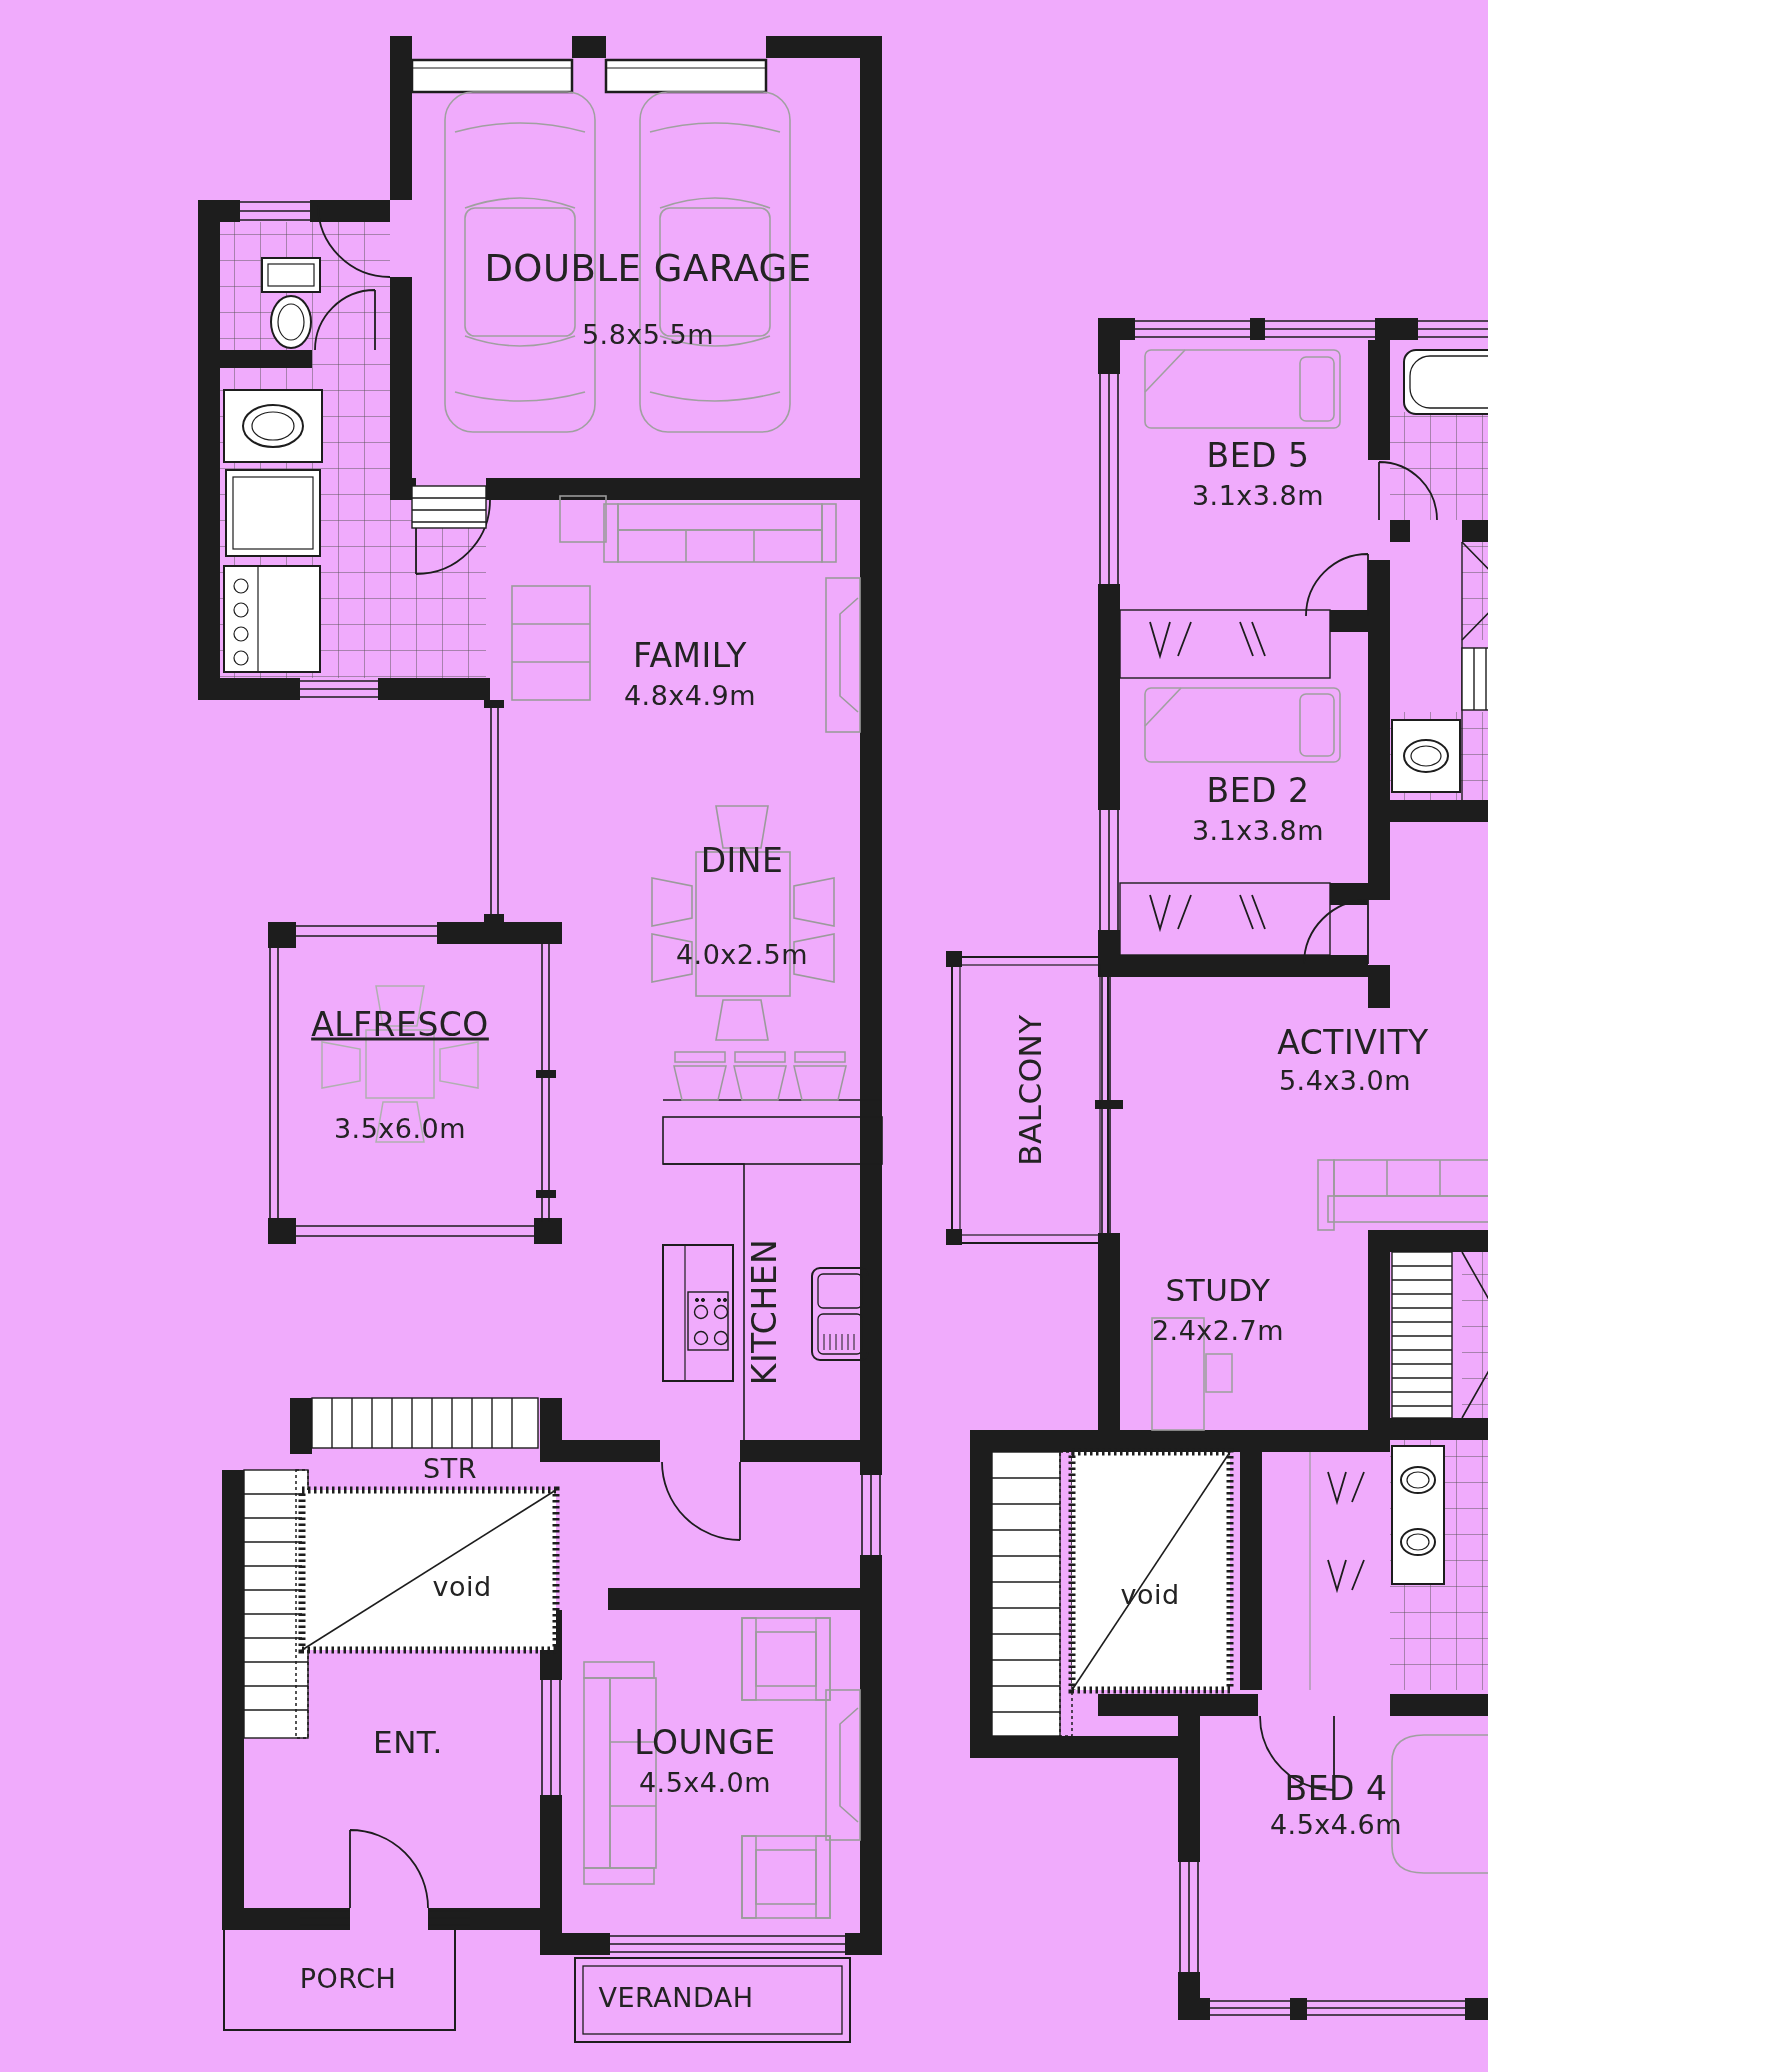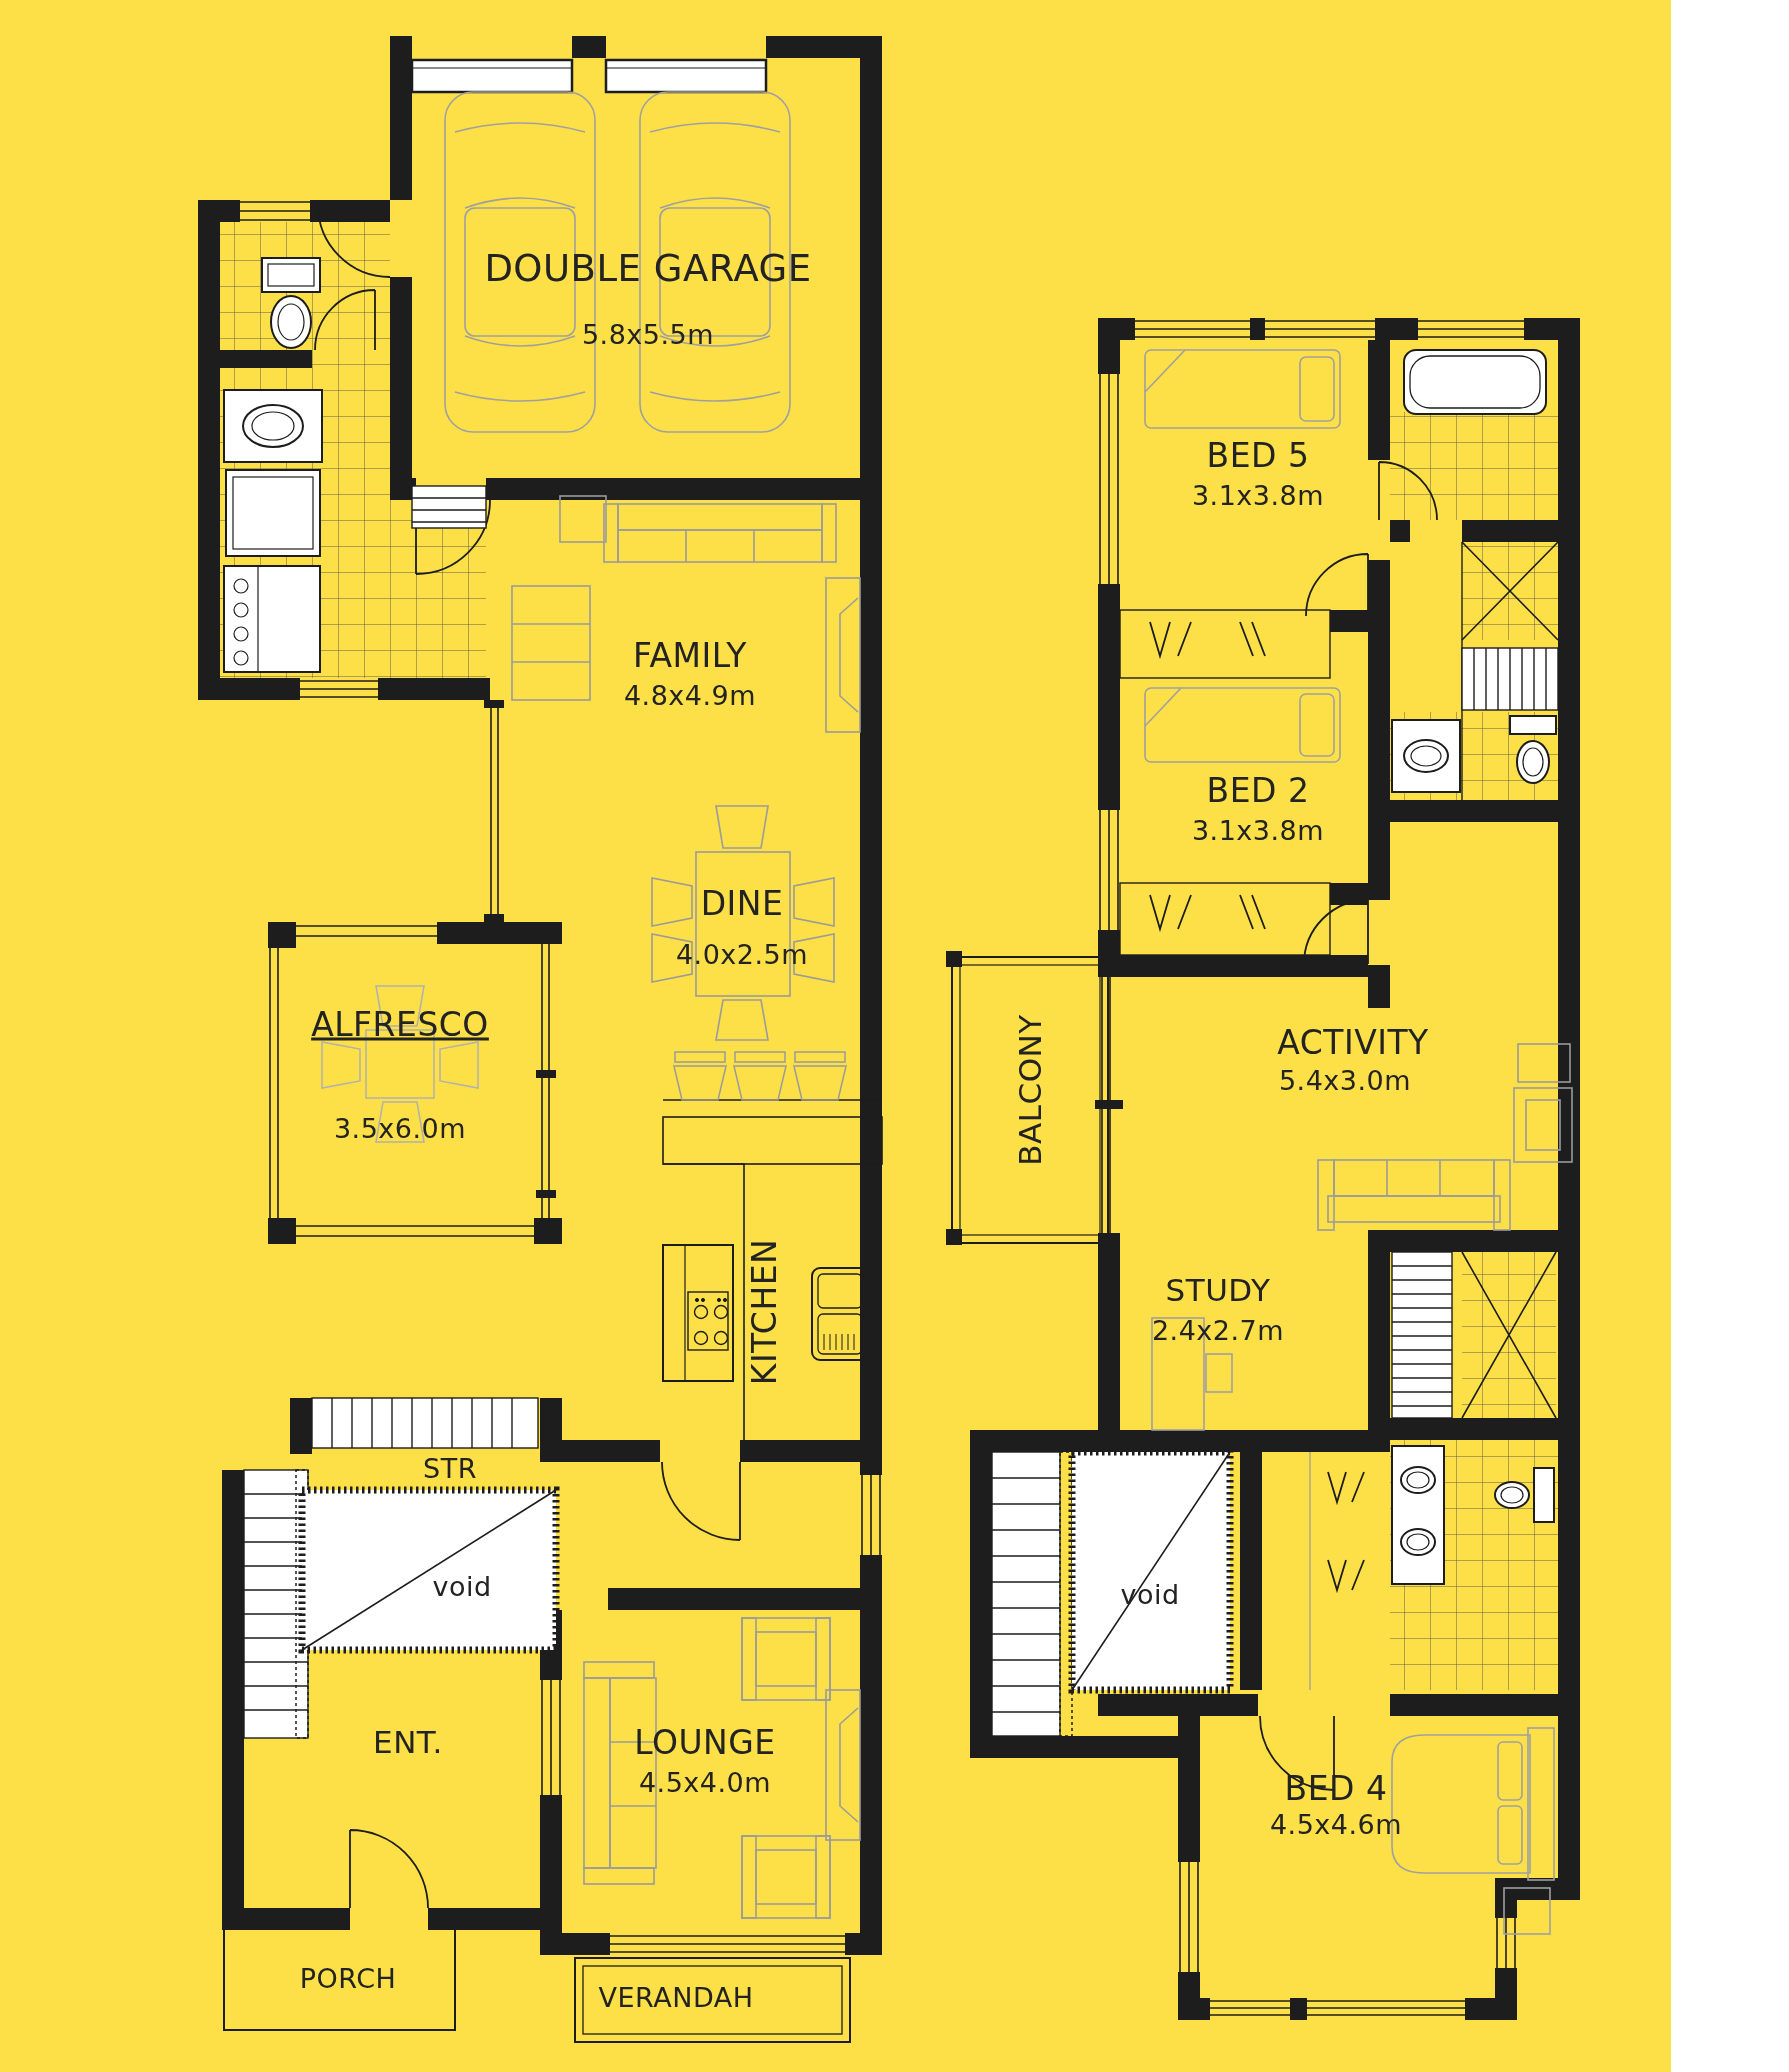--- a/index.html
+++ b/index.html
@@ -1,16 +1,16 @@
 <!DOCTYPE html>
 <html><head>
 <meta charset="utf-8">
 <style>
   html,body{margin:0;padding:0;background:#fff;}
-  .plan{position:relative;width:1671px;height:2072px;background:#fde047;overflow:hidden;
+  .plan{position:relative;width:1488px;height:2072px;background:#f0abfc;overflow:hidden;
         font-family:"DejaVu Sans", sans-serif;}
   .plan svg{position:absolute;left:0;top:0;}
   .lbl{position:absolute;transform:translate(-50%,-50%);color:#232323;white-space:nowrap;
        text-align:center;letter-spacing:0.5px;}
   .lbl.vert{transform:translate(-50%,-50%) rotate(-90deg);}
   .nm{font-size:33px;}
   .nm-big{font-size:37px;}
   .nm-med{font-size:31px;}
   .nm-sm{font-size:27px;}
   .dims{font-size:27px;letter-spacing:0.5px;}
@@ -424,21 +424,21 @@
     <path d="M1368,900 V964 M1368,900 A64,64 0 0 0 1304,964"></path>
     <path d="M1334,1716 V1790 M1334,1790 A74,74 0 0 1 1260,1716"></path>
   </g>
 </g>
 </svg>
 
 <div class="lbl nm-big" style="left:648px;top:268px;">DOUBLE GARAGE</div>
 <div class="lbl dims" style="left:648px;top:314px;margin-top:20px;">5.8x5.5m</div>
 <div class="lbl nm" style="left:690px;top:655px;">FAMILY</div>
 <div class="lbl dims" style="left:690px;top:695px;">4.8x4.9m</div>
-<div class="lbl nm" style="left:742px;top:903px;">DINE</div>
+<div class="lbl nm" style="left:742px;top:860px;">DINE</div>
 <div class="lbl dims" style="left:742px;top:945px;margin-top:9px;">4.0x2.5m</div>
 <div class="lbl nm" style="left:400px;top:1024px;text-decoration:underline;">ALFRESCO</div>
 <div class="lbl dims" style="left:400px;top:1128px;">3.5x6.0m</div>
 <div class="lbl nm vert" style="left:764px;top:1312px;">KITCHEN</div>
 <div class="lbl nm-sm" style="left:450px;top:1468px;">STR</div>
 <div class="lbl nm-sm" style="left:462px;top:1586px;">void</div>
 <div class="lbl nm-med" style="left:408px;top:1742px;">ENT.</div>
 <div class="lbl nm" style="left:705px;top:1742px;">LOUNGE</div>
 <div class="lbl dims" style="left:705px;top:1782px;">4.5x4.0m</div>
 <div class="lbl nm-sm" style="left:348px;top:1978px;">PORCH</div>

